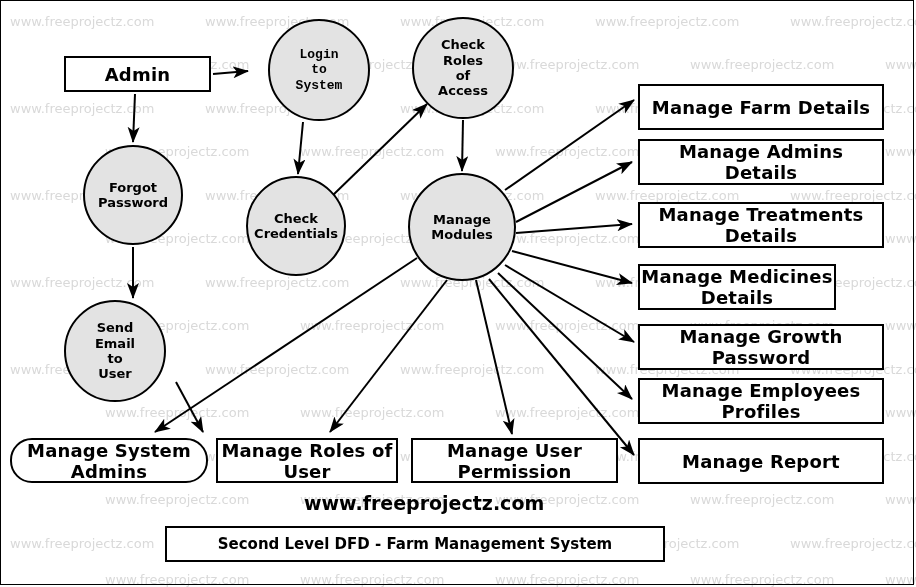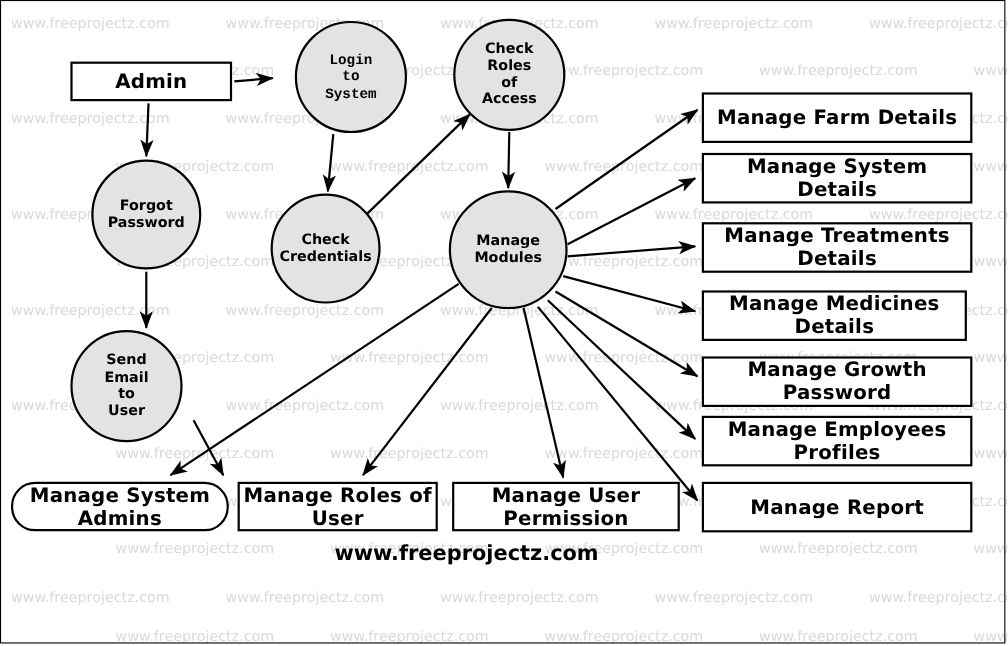--- a/index.html
+++ b/index.html
@@ -170,26 +170,26 @@
   </svg>
 
   <div id="nodes-layer">
       <div class="node rect" style="left: 64px; top: 56px; width: 147px; height: 36px;">
         <span>Admin</span>
       </div>
       <div class="node rect" style="left: 638px; top: 84px; width: 246px; height: 46px;">
         <span>Manage Farm Details</span>
       </div>
       <div class="node rect" style="left: 638px; top: 139px; width: 246px; height: 46px;">
-        <span>Manage System Details</span>
+        <span>Manage Admins Details</span>
       </div>
       <div class="node rect" style="left: 638px; top: 202px; width: 246px; height: 46px;">
         <span>Manage Treatments Details</span>
       </div>
-      <div class="node rect" style="left: 638px; top: 264px; width: 241px; height: 46px;">
+      <div class="node rect" style="left: 638px; top: 264px; width: 198px; height: 46px;">
         <span>Manage Medicines Details</span>
       </div>
       <div class="node rect" style="left: 638px; top: 324px; width: 246px; height: 46px;">
         <span>Manage Growth Password</span>
       </div>
       <div class="node rect" style="left: 638px; top: 378px; width: 246px; height: 46px;">
         <span>Manage Employees Profiles</span>
       </div>
       <div class="node rect" style="left: 638px; top: 438px; width: 246px; height: 46px;">
         <span>Manage  Report</span>
@@ -218,15 +218,18 @@
       <div class="node circle" style="left: 408px; top: 173px; width: 108px; height: 108px;">
         <span>Manage<br>Modules</span>
       </div>
       <div class="node circle" style="left: 64px; top: 300px; width: 102px; height: 102px;">
         <span>Send<br>Email<br>to<br>User</span>
       </div>
     </div>
 
   <div class="sitemark" style="left: 304px; top: 492px;">www.freeprojectz.com</div>
 
+  <div class="node titlebox" style="left: 165px; top: 526px; width: 500px; height: 36px;">
+    <span>Second Level DFD - Farm Management System</span>
+  </div>
 
   <div class="outerframe"></div>
 </div>
 
 </body></html>

